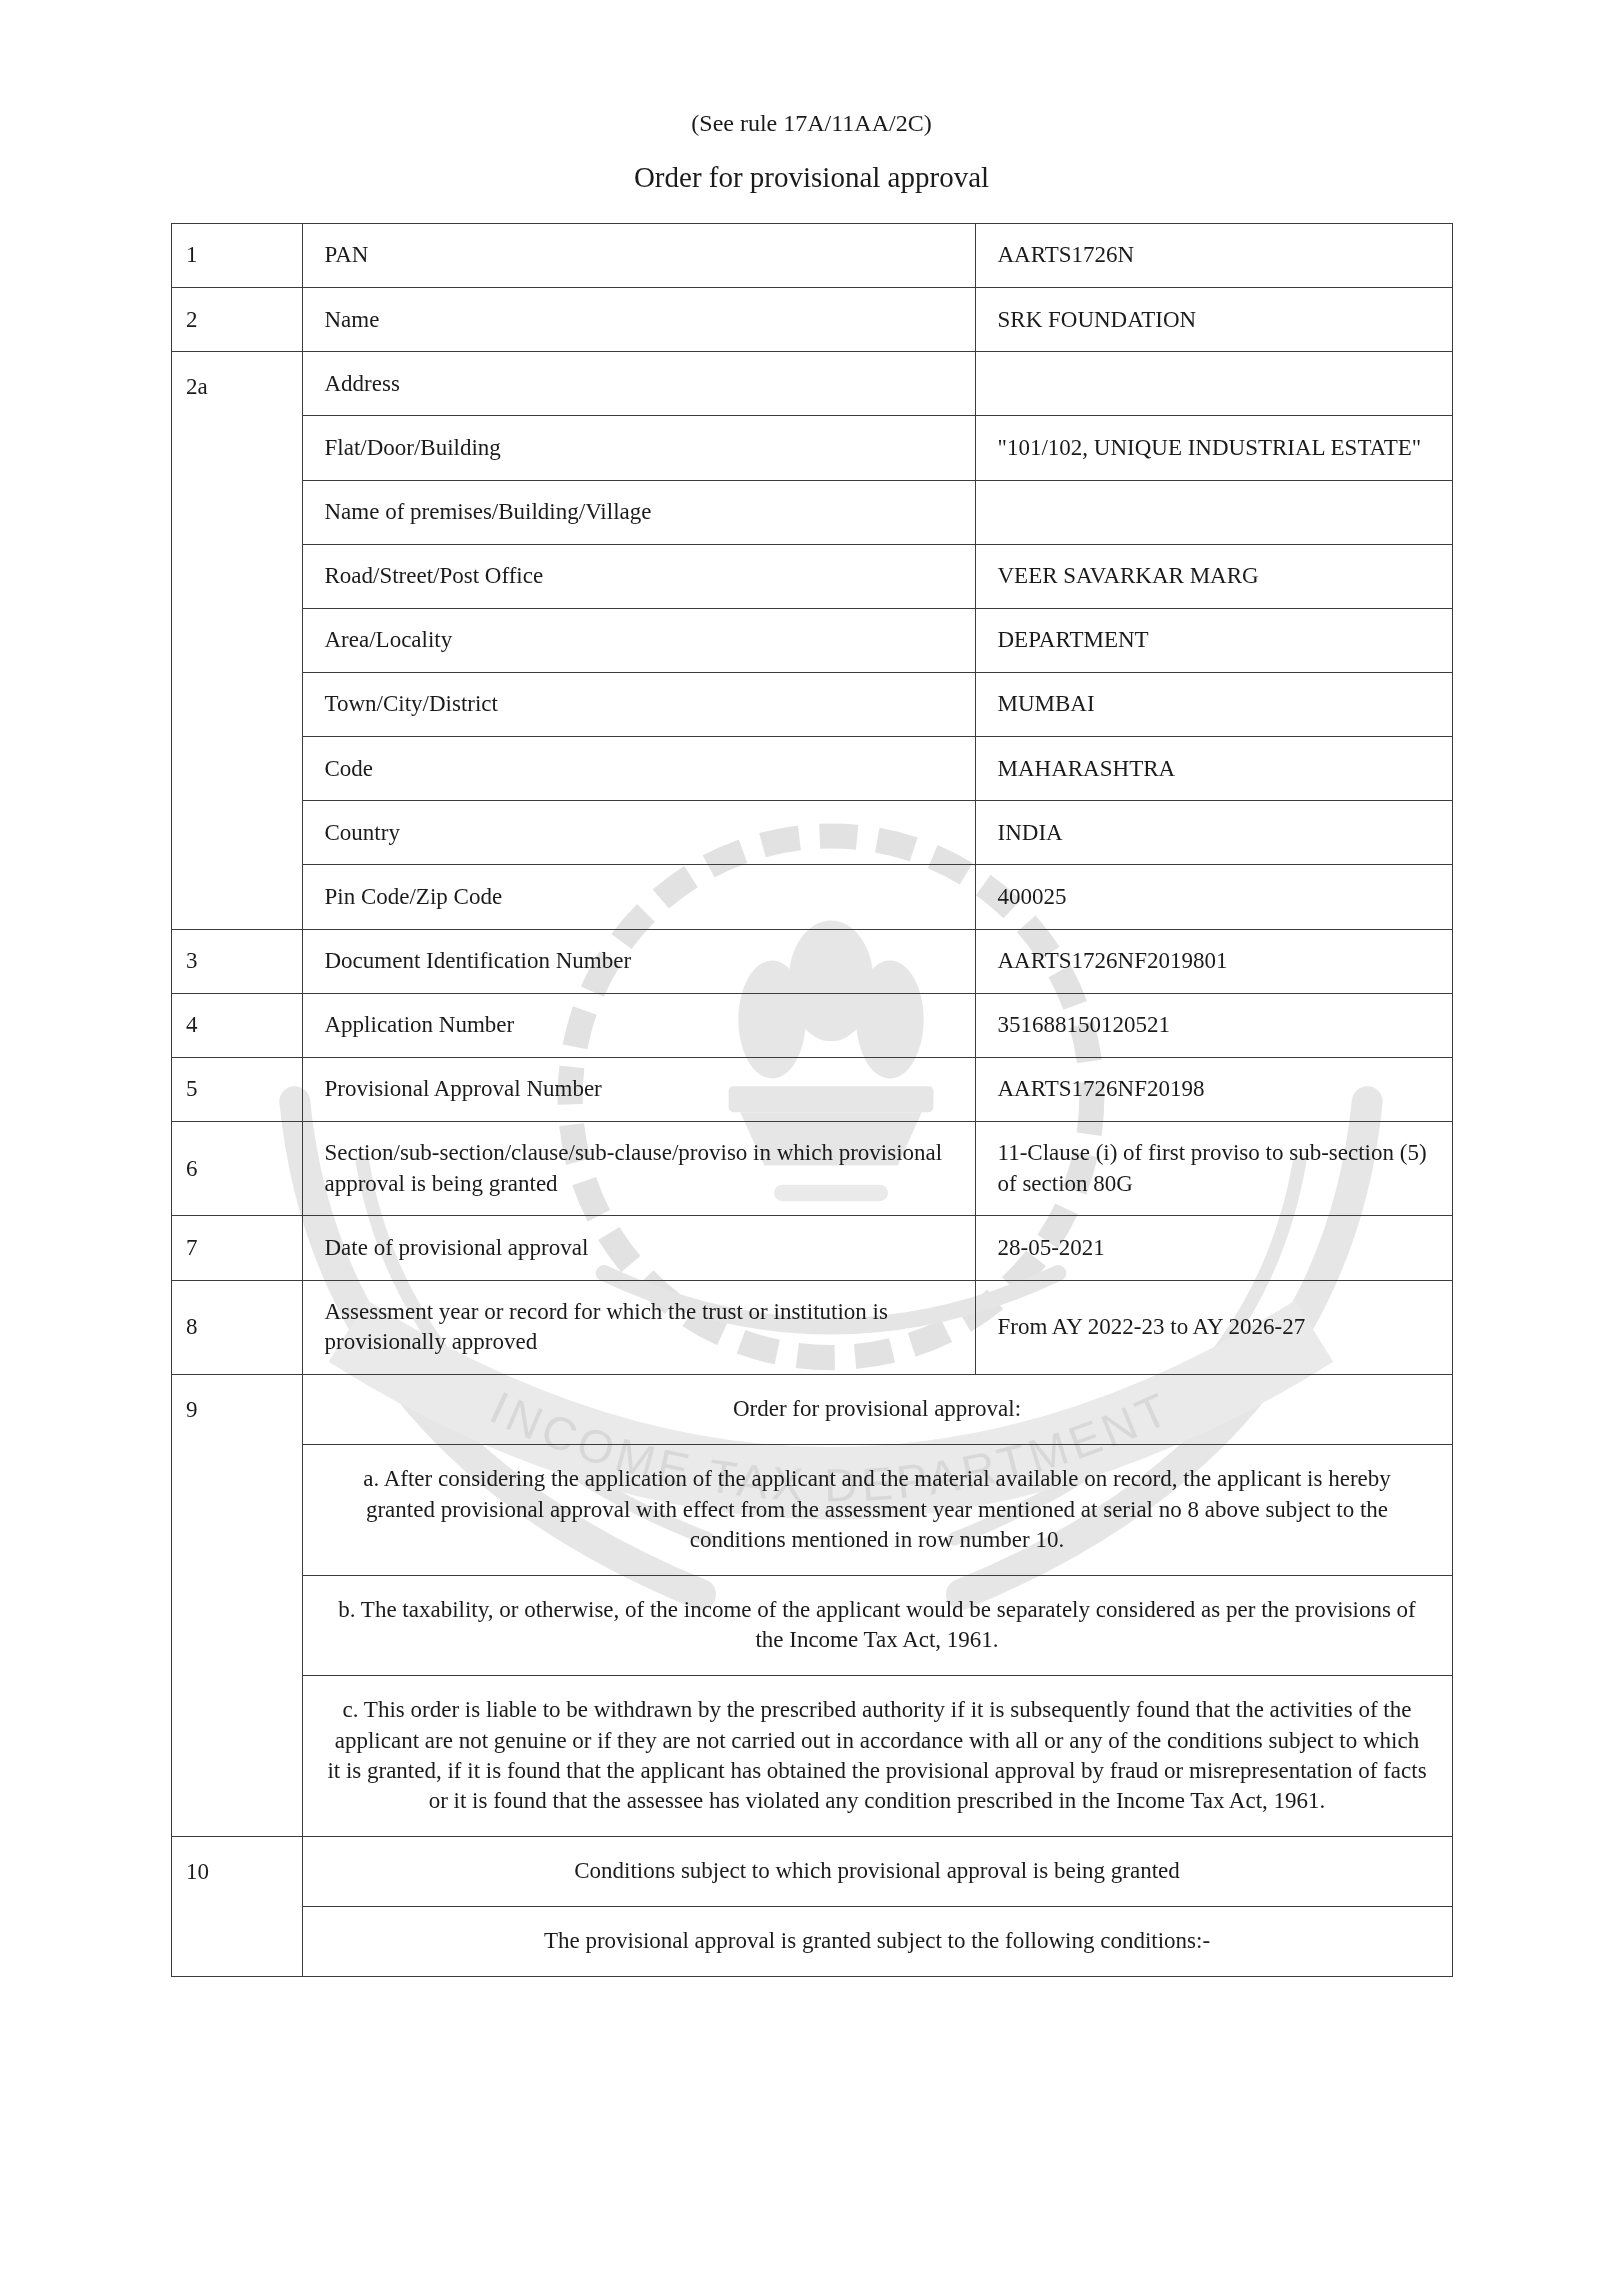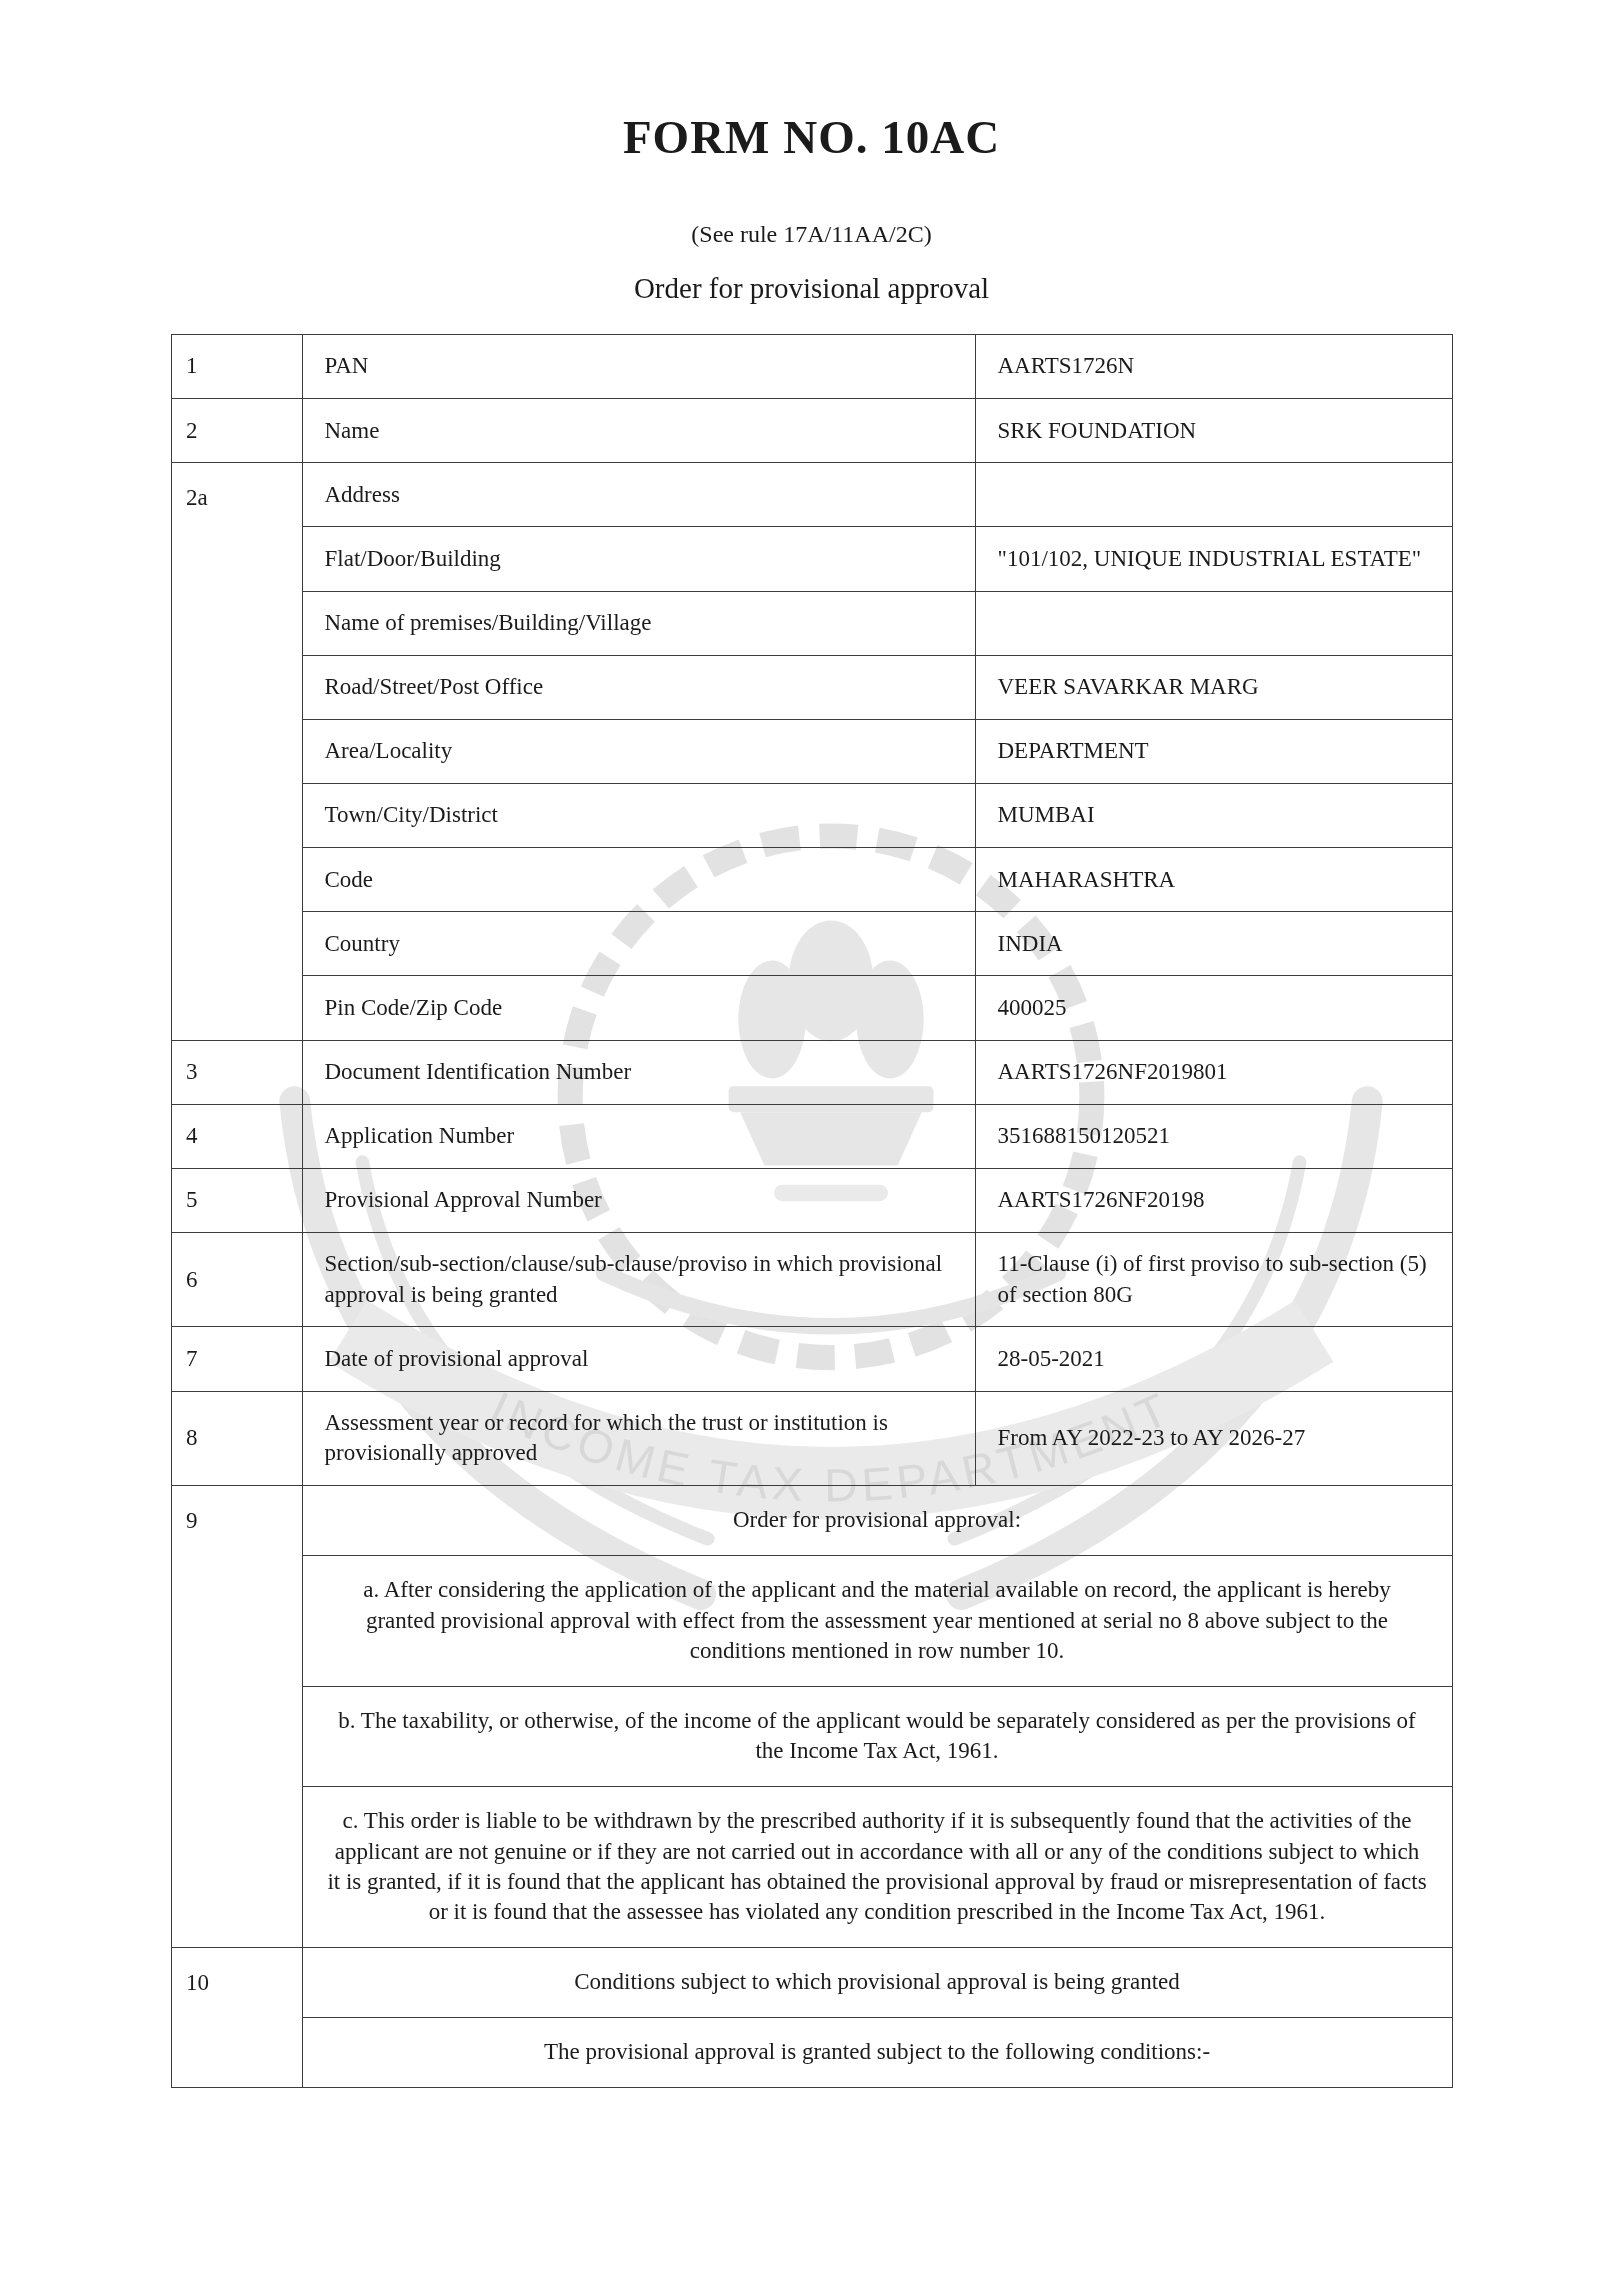--- a/index.html
+++ b/index.html
@@ -98,21 +98,20 @@
       </g>
 
       <path d="M 300 1335 Q 1300 1965 2300 1335" fill="none" stroke="#dadada" stroke-width="150"></path>
       <text font-family="Liberation Sans, sans-serif" font-size="96" letter-spacing="10" fill="#b9b9b9">
         <textPath href="#bannerTextPath" startOffset="50%" text-anchor="middle">INCOME TAX DEPARTMENT</textPath>
       </text>
     </g>
   </svg>
 
   <div class="doc-header">
-    <h1 class="doc-title">FORM NO. 10AC</h1>
     <p class="doc-subtitle-rule">(See rule 17A/11AA/2C)</p>
     <p class="doc-subtitle-order">Order for provisional approval</p>
   </div>
 
   <table class="form">
     <colgroup>
       <col style="width:131px">
       <col style="width:673px">
       <col style="width:477px">
     </colgroup>

